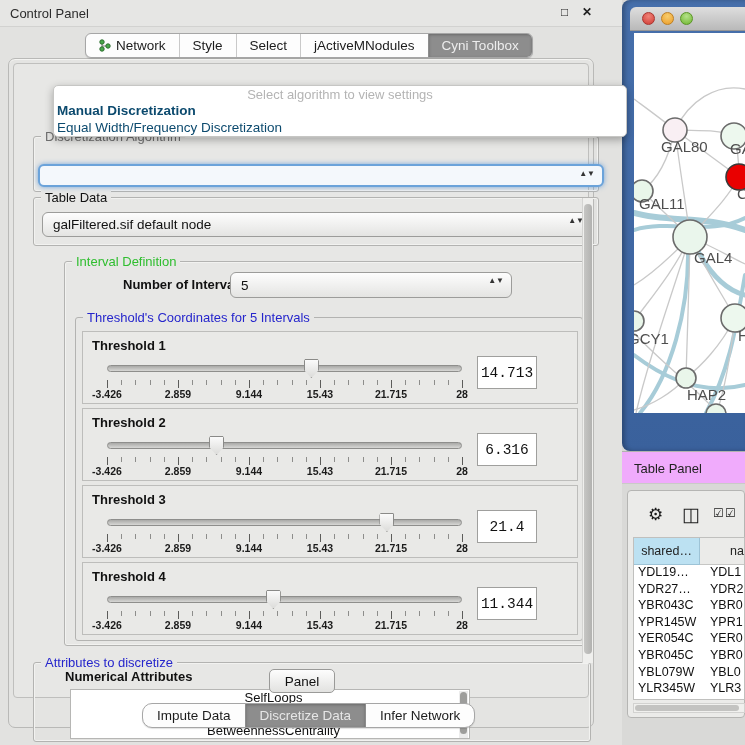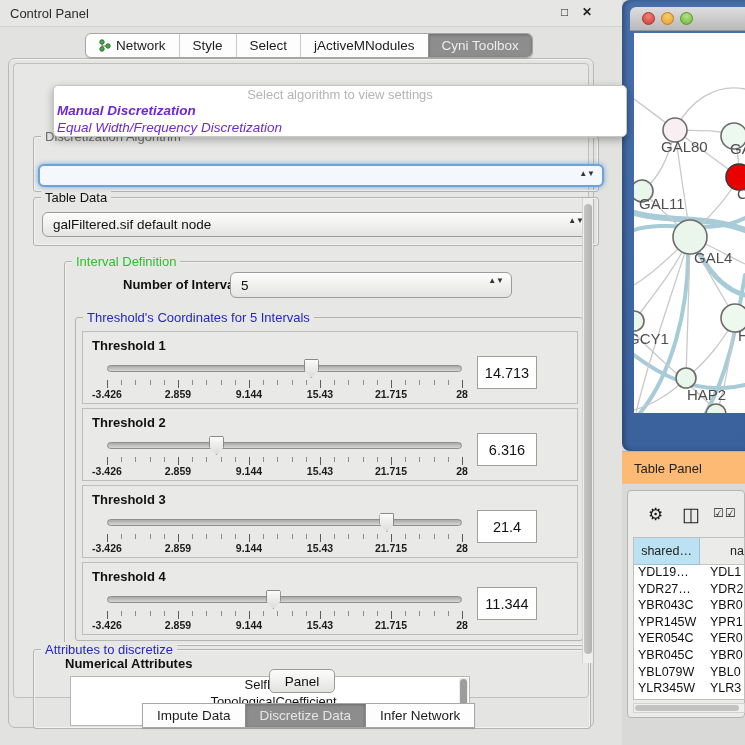--- a/index.html
+++ b/index.html
@@ -38,21 +38,21 @@
   .combo { position:absolute; height:25px; background:linear-gradient(#fdfdfd,#e4e4e2); border:1px solid #9c9c9a;
     border-radius:6px; font-size:13.5px; color:#111; display:flex; align-items:center; padding:0 22px 0 10px; cursor:default; }
   .combo .spin { position:absolute; right:7px; top:3px; display:flex; flex-direction:column; line-height:9px; font-size:8px; color:#333; }
 
   
   .algorithm-group { left:19px; top:72px; width:566px; height:56px; }
   .focused-combo { left:24px; top:100px; width:566px; height:23px; border:2px solid #6ba3da; box-shadow:0 0 5px rgba(90,150,215,.8); z-index:5; background:#f4f8fc; }
   .dropdown-popup { position:absolute; left:12px; top:85px; width:574px; height:52px; background:#fff;
     border:1px solid #c6c6c4; border-radius:5px; box-shadow:0 3px 8px rgba(0,0,0,.30); z-index:60; overflow:hidden;margin-left:41px; }
   .dropdown-popup .prompt { position:absolute; left:0; right:0; top:1px; text-align:center; font-size:13px; color:#b4b4b4; }
-  .dropdown-popup .opt { position:absolute; left:2px; right:0; height:16px; font-size:13.5px; color:#6d28d9; padding-left:1px; cursor:default;font-style:italic; }
+  .dropdown-popup .opt { position:absolute; left:2px; right:0; height:16px; font-size:13.5px; color:#0c4a6e; padding-left:1px; cursor:default; }
   .dropdown-popup .opt.bold { font-weight:bold; }
 
   
   .tabledata-group { left:19px; top:133px; width:566px; height:49px; }
   .tabledata-combo { left:8px; top:14px; width:550px; }
 
   
   .interval-group { left:50px; top:197px; width:527px; height:385px; }
   .num-label { position:absolute; left:58px; top:15px; font-size:13px; font-weight:bold; color:#111; }
   .num-combo { left:165px; top:10px; width:282px; height:26px; }
@@ -66,55 +66,55 @@
     background:linear-gradient(#a9a9a7,#d7d7d5); border:1px solid #8e8e8c; }
   .thumb { position:absolute; top:1px; width:15px; height:19px; margin-left:-8px;
     background:linear-gradient(#fbfbfb,#dcdcda); border:1px solid #8a8a88;
     clip-path:polygon(8% 0,92% 0,100% 10%,100% 58%,50% 100%,0 58%,0 10%); }
   .ticks { position:absolute; left:24px; top:48px; width:355px; height:8px; }
   .ticks .minor { position:absolute; left:0; top:0; width:100%; height:5px;
     background:repeating-linear-gradient(90deg,#8d8d8b 0 1px,transparent 1px 14.2px); }
   .ticks .major { position:absolute; top:0; width:1px; height:8px; background:#5c5c5a; }
   .tick-label { position:absolute; top:56px; transform:translateX(-50%); font-size:10.5px; font-weight:bold; color:#1b1b1b; white-space:nowrap; }
   .vbox { position:absolute; left:394px; top:24px; width:60px; height:33px; background:#fff; border:1px solid #9f9f9d;
-    font-size:14.5px; color:#111; display:flex; align-items:center; justify-content:center; }
-
-  
-  .attributes-group { left:19px; top:585px; width:558px; height:80px; }
+    font-size:14.5px; color:#111; display:flex; align-items:center; justify-content:center;font-family:Liberation Mono, monospace; }
+
+  
+  .attributes-group { left:19px; top:598px; width:558px; height:80px; }
   .attr-label { position:absolute; left:31px; top:6px; font-size:13px; font-weight:bold; color:#111; }
   .attr-list { position:absolute; left:36px; top:26px; width:400px; height:50px; background:#fff; border:1px solid #b6b6b4; overflow:hidden;text-align:center; }
   .attr-list .list-item { font-size:13px; color:#111; line-height:16.5px; padding-left:7px; white-space:nowrap; }
   .attr-scroll { position:absolute; right:1px; top:1px; width:9px; height:48px; background:#ececec; }
   .attr-scroll .thumb2 { position:absolute; left:1px; top:1px; width:7px; height:42px; background:#9d9d9b; border-radius:4px; }
 
   
   .vscroll { position:absolute; left:568px; top:134px; width:11px; height:465px; background:#efefed; border-left:1px solid #d4d4d2; }
   .vscroll .vthumb { position:absolute; left:1px; top:6px; width:8px; height:450px; border-radius:4px;
     background:linear-gradient(90deg,#c6c6c4,#b2b2b0); }
 
   
   .apply-btn { position:absolute; left:255px; top:605px; width:66px; height:24px; background:linear-gradient(#fdfdfd,#e2e2e0);
     border:1px solid #9a9a98; border-radius:5px; font-size:13.5px; color:#111; display:flex; align-items:center; justify-content:center; cursor:default; }
   .bottom-tabs { position:absolute; left:142px; top:703px; height:25px; display:flex; background:#fdfdfd;
-    border:1px solid #a6a6a6; border-radius:0; overflow:hidden; z-index:20; box-shadow:0 1px 1px rgba(0,0,0,.12); }
+    border:1px solid #a6a6a6; border-radius:10px; overflow:hidden; z-index:20; box-shadow:0 1px 1px rgba(0,0,0,.12); }
   .bottom-tabs .tab { display:flex; align-items:center; padding:0 14px; font-size:13.5px; color:#1c1c1c; border-left:1px solid #c9c9c9; white-space:nowrap; }
   .bottom-tabs .tab:first-child { border-left:none; }
   .bottom-tabs .tab.selected { background:#8d8d8d; color:#e6e6e6; border-left-color:#8d8d8d; box-shadow:inset 0 1px 3px rgba(0,0,0,.25); }
   .bottom-tabs .tab.selected + .tab { border-left-color:#8d8d8d; }
 
   
   .net-frame { position:absolute; left:622px; top:0; width:123px; height:451px;
     background:linear-gradient(180deg,#466fab,#3a619c); border-radius:8px 0 0 8px; box-shadow:inset 3px 0 4px rgba(0,0,0,.25); }
   .net-titlebar { position:absolute; left:8px; top:7px; width:115px; height:24px;
     background:linear-gradient(#dedede,#b9b9b9); border-radius:6px 0 0 0; border-bottom:1px solid #969696; }
   .light { position:absolute; top:5px; width:13px; height:13px; border-radius:50%; cursor:default; }
   .net-canvas { position:absolute; left:12px; top:33px; width:111px; height:380px; background:#fff; overflow:hidden; }
   .net-canvas svg { position:absolute; left:0; top:0; }
 
-  .tp-bar { position:absolute; left:622px; top:451px; width:123px; height:33px; background:#fdba74;
+  .tp-bar { position:absolute; left:622px; top:451px; width:123px; height:33px; background:#f0abfc;
     border-top:1px solid #b2b2b0; border-bottom:1px solid #cacac8;text-align:right; }
   .tp-bar .tp-title { position:absolute; left:12px; top:9px; font-size:13px; color:#222; }
 
   .table-window { position:absolute; left:627px; top:490px; width:118px; height:228px; background:#ebebe9;
     border:1px solid #b5b5b3; border-radius:4px; }
   .tw-toolbar { position:absolute; left:0; top:6px; width:100%; height:32px; }
   .tw-icon { position:absolute; color:#1a1a1a; cursor:default; }
   .tw-table { position:absolute; left:5px; top:46px; width:112px; height:163px; background:#fff; border:1px solid #c0c0be; overflow:hidden; }
   .tw-header { display:flex; height:27px; font-size:12.5px; color:#222; }
   .tw-header .hc1 { width:74px; background:#bce1f2; border-right:1px solid #9dc3d6; display:flex; align-items:center; justify-content:center; }

